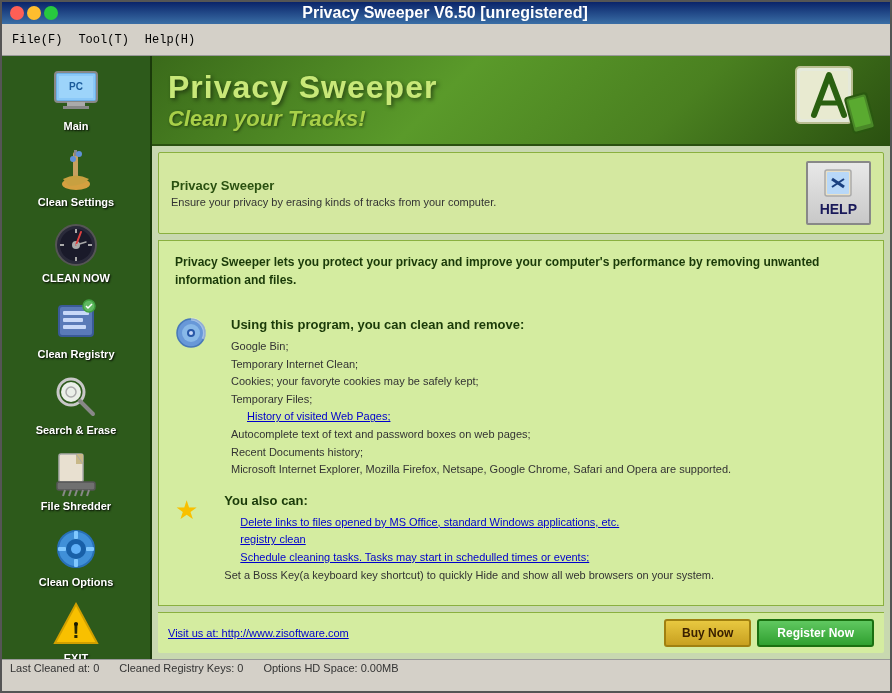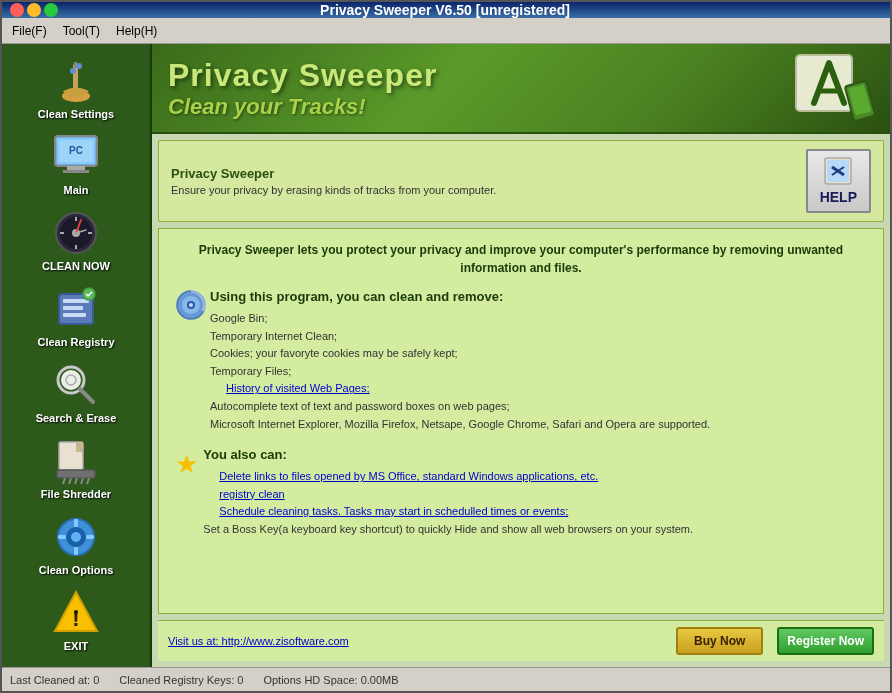--- a/index.html
+++ b/index.html
@@ -18,27 +18,27 @@
       height: 693px;
       border: 2px solid #555;
       background: #d4d0c8;
       display: flex;
       flex-direction: column;
     }
 
     .title-bar {
       background: linear-gradient(to bottom, #0a246a, #3a6ea5);
       color: white;
-      font-size: 14px;
+      font-size: 16px;
       font-weight: bold;
       padding: 3px 8px;
       display: flex;
       align-items: center;
       justify-content: space-between;
-      height: 16px;
+      height: 22px;
     }
 
     .title-bar-controls {
       display: flex;
       gap: 3px;
     }
 
     .title-bar-btn {
       width: 14px;
       height: 14px;
@@ -49,22 +49,23 @@
     .tb-close { background: #ff5f56; }
     .tb-min { background: #ffbd2e; }
     .tb-max { background: #27c93f; }
 
     .menu-bar {
       background: #d4d0c8;
       border-bottom: 1px solid #999;
       padding: 2px 4px;
       display: flex;
       gap: 4px;
-      height: 26px;
-      align-items: center;
+      height: 32px;
+      align-items: center;
+      font-family: Liberation Mono, monospace;
     }
 
     .menu-item {
       padding: 2px 6px;
       font-size: 12px;
       cursor: pointer;
       color: #000;
     }
 
     .main-content {
@@ -207,29 +208,28 @@
       border: 1px solid #8ab040;
       margin: 0 6px 6px 6px;
       padding: 12px 16px;
       overflow-y: auto;
     }
 
     .intro-text {
       font-size: 12px;
       font-weight: bold;
       color: #1a3a08;
-      margin-bottom: 12px;
+      margin-bottom: 28px;
       line-height: 1.5;
-      text-align: center;
     }
 
     .feature-section {
       display: flex;
       align-items: flex-start;
-      gap: 5px;
+      gap: 26px;
       margin-bottom: 14px;
     }
 
     .feature-text h4 {
       font-size: 13px;
       font-weight: bold;
       color: #1a3a08;
       margin-bottom: 6px;
     }
 
@@ -264,56 +264,55 @@
 
     .visit-link {
       color: #0000cc;
       text-decoration: underline;
       font-size: 11px;
       cursor: pointer;
     }
 
     .bottom-buttons {
       display: flex;
-      gap: 14px;
+      gap: 6px;
     }
 
     .btn-buy {
       background: linear-gradient(to bottom, #e8c840, #c8a020);
       border: 2px solid #a08010;
       padding: 5px 16px;
       font-size: 12px;
       font-weight: bold;
       cursor: pointer;
       border-radius: 3px;
       color: #3a2000;
     }
 
     .btn-register {
       background: linear-gradient(to bottom, #60c860, #30a030);
       border: 2px solid #1a7010;
-      padding: 5px 8px;
+      padding: 5px 18px;
       font-size: 12px;
       font-weight: bold;
       cursor: pointer;
       border-radius: 3px;
       color: white;
     }
 
     
     .status-bar {
       background: #d4d0c8;
       border-top: 1px solid #999;
       padding: 2px 8px;
       font-size: 11px;
       color: #333;
       display: flex;
       gap: 20px;
-      height: 24px;
-      align-items: center;
+      height: 32px;
     }
 
     
     .star-icon {
       color: #f8c000;
       font-size: 26px;
       flex-shrink: 0;
       margin-top: 2px;
     }
 
@@ -345,43 +344,43 @@
     <span class="menu-item">Help(H)</span>
   </div>
 
   <div class="main-content">
 
     <div class="sidebar">
 
       <div class="sidebar-item">
         <div class="sidebar-icon">
           <svg width="50" height="50" viewBox="0 0 50 50">
+            <rect x="4" y="4" width="42" height="30" rx="3" fill="#6ab0e8" stroke="#888" stroke-width="2"></rect>
+            <rect x="6" y="6" width="38" height="26" fill="#8ac8f8"></rect>
+            <rect x="16" y="34" width="18" height="4" fill="#aaa"></rect>
+            <rect x="12" y="38" width="26" height="3" fill="#888"></rect>
+            <rect x="8" y="8" width="34" height="22" fill="#9dd4fa"></rect>
+            <text x="25" y="22" text-anchor="middle" font-size="10" fill="#1a5a9a" font-weight="bold">PC</text>
+          </svg>
+        </div>
+        <span class="sidebar-label">Main</span>
+      </div>
+
+      <div class="sidebar-item">
+        <div class="sidebar-icon">
+          <svg width="50" height="50" viewBox="0 0 50 50">
             <ellipse cx="25" cy="40" rx="14" ry="6" fill="#d4a040"></ellipse>
             <rect x="22" y="8" width="5" height="30" fill="#c8a060" rx="2"></rect>
             <path d="M12 35 Q25 28 38 35 Q32 42 18 42 Z" fill="#c8a040"></path>
             <rect x="23" y="6" width="3" height="6" fill="#888"></rect>
             <circle cx="22" cy="15" r="3" fill="#6090d8"></circle>
             <circle cx="28" cy="10" r="3" fill="#6090d8"></circle>
           </svg>
         </div>
         <span class="sidebar-label">Clean Settings</span>
-      </div>
-
-      <div class="sidebar-item">
-        <div class="sidebar-icon">
-          <svg width="50" height="50" viewBox="0 0 50 50">
-            <rect x="4" y="4" width="42" height="30" rx="3" fill="#6ab0e8" stroke="#888" stroke-width="2"></rect>
-            <rect x="6" y="6" width="38" height="26" fill="#8ac8f8"></rect>
-            <rect x="16" y="34" width="18" height="4" fill="#aaa"></rect>
-            <rect x="12" y="38" width="26" height="3" fill="#888"></rect>
-            <rect x="8" y="8" width="34" height="22" fill="#9dd4fa"></rect>
-            <text x="25" y="22" text-anchor="middle" font-size="10" fill="#1a5a9a" font-weight="bold">PC</text>
-          </svg>
-        </div>
-        <span class="sidebar-label">Main</span>
       </div>
 
       <div class="sidebar-item">
         <div class="sidebar-icon">
           <svg width="50" height="50" viewBox="0 0 50 50">
             <circle cx="25" cy="25" r="20" fill="#2a2a3a" stroke="#555" stroke-width="2"></circle>
             <circle cx="25" cy="25" r="16" fill="#1a1a2a"></circle>
             <circle cx="25" cy="25" r="4" fill="#aaa"></circle>
             <line x1="25" y1="9" x2="25" y2="13" stroke="#aaa" stroke-width="2"></line>
             <line x1="25" y1="37" x2="25" y2="41" stroke="#aaa" stroke-width="2"></line>
@@ -515,20 +514,21 @@
           </div>
           <div class="feature-text">
             <h4>Using this program, you can clean and remove:</h4>
             <ul>
               <li>Google Bin;</li>
               <li>Temporary Internet Clean;</li>
               <li>Cookies; your favoryte cookies may be safely kept;</li>
               <li>Temporary Files;</li>
               <li class="link-style">History of visited Web Pages;</li>
               <li>Autocomplete text of text and password boxes on web pages;</li>
+              <li>Recent Documents history;</li>
               <li>Microsoft Internet Explorer, Mozilla Firefox, Netsape, Google Chrome, Safari and Opera are supported.</li>
             </ul>
           </div>
         </div>
 
         <div class="feature-section">
           <div class="star-icon">★</div>
           <div class="feature-text">
             <h4>You also can:</h4>
             <ul>

